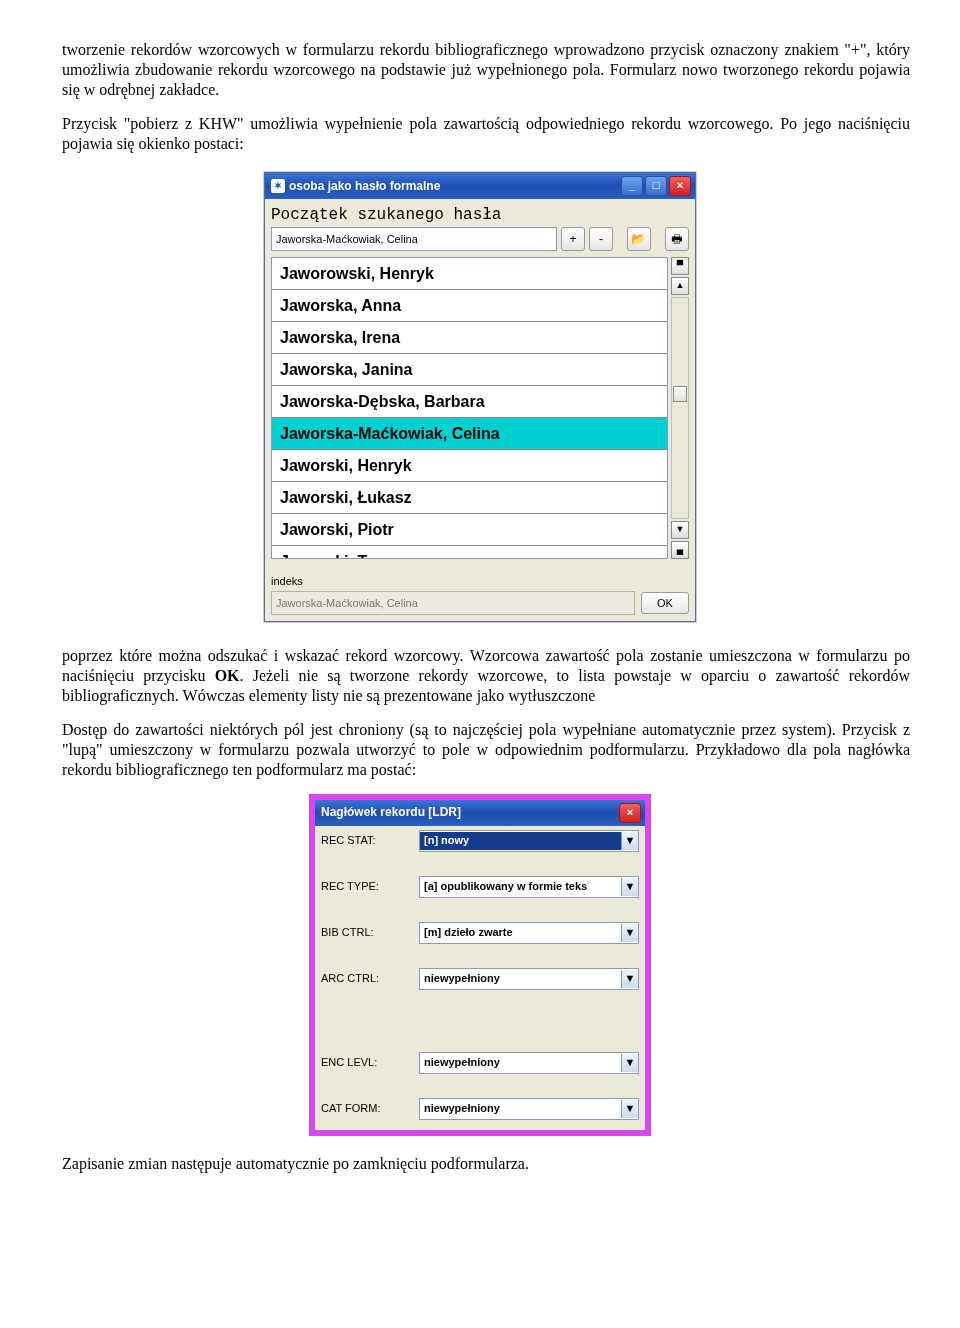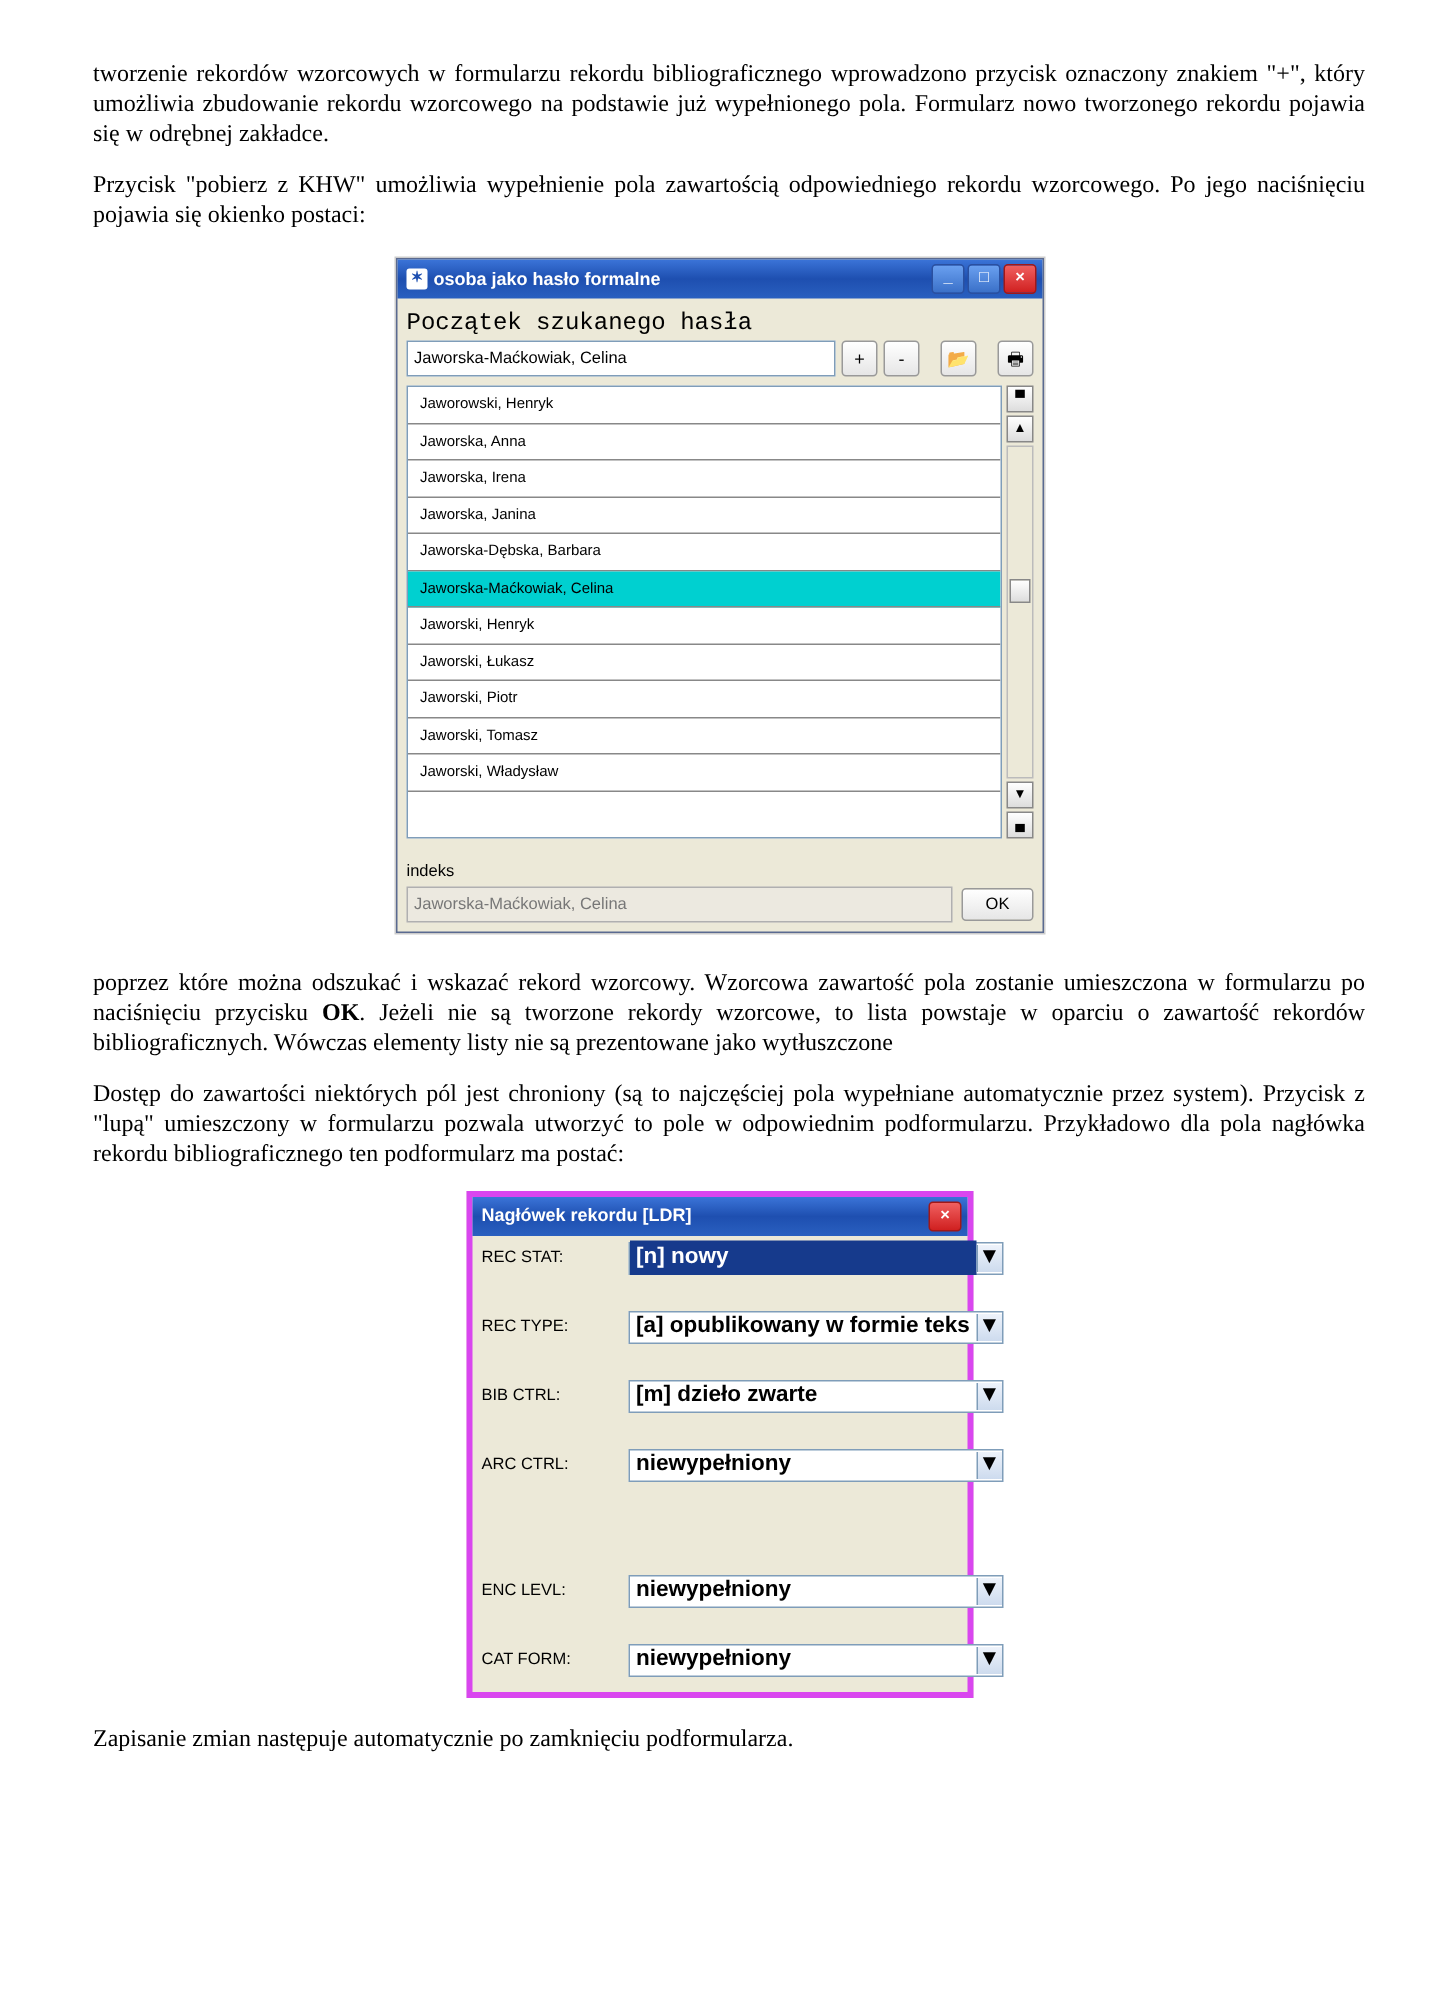--- a/index.html
+++ b/index.html
@@ -86,22 +86,22 @@
     flex: 1;
     border: 1px solid #7f9db9;
     background: #fff;
     height: 300px;
     overflow: hidden;
   }
   .list-inner { display: flex; flex-direction: column; }
   .list-item {
     padding: 6px 8px 5px 8px;
     border-bottom: 1px solid #888;
-    font-weight: normal;
-    font-size: 10px;
+    font-weight: bold;
+    font-size: 16px;
   }
   .list-item.sel { background: #00d0d0; }
   .scroll-col {
     width: 18px;
     display: flex; flex-direction: column;
     gap: 2px;
     margin-left: 3px;
   }
   .scroll-btn {
     height: 16px;
@@ -145,41 +145,41 @@
     border-radius: 3px;
     font-size: 11px;
     cursor: pointer;
   }
 
   
   .ldr-window {
     width: 330px;
     margin: 12px auto 18px auto;
     background: #ece9d8;
-    border: 4px solid #d946ef;
+    border: 6px solid #d946ef;
     font-family: Tahoma, Arial, sans-serif;
     font-size: 11px;
   }
   .ldr-body {
     padding: 4px 6px 10px 6px;
     display: grid;
     grid-template-columns: 74px 1fr;
     row-gap: 3px;
     column-gap: 5px;
     align-items: center;
     gap: 24px;
   }
   .ldr-gap { grid-column: 1 / span 2; height: 14px; }
   .ldr-label { font-size: 11px; }
   .ldr-select {
     display: flex; align-items: center;
     border: 1px solid #7f9db9;
     background: #fff;
     height: 20px;
-    font-size: 15px;
+    font-size: 11px;
   }
   .ldr-select.active .ldr-val { background: #163a8c; color: #fff; }
   .ldr-val {
     flex: 1;
     padding: 2px 4px;
     font-weight: bold;
     white-space: nowrap;
     overflow: hidden;
   }
   .ldr-arrow {

